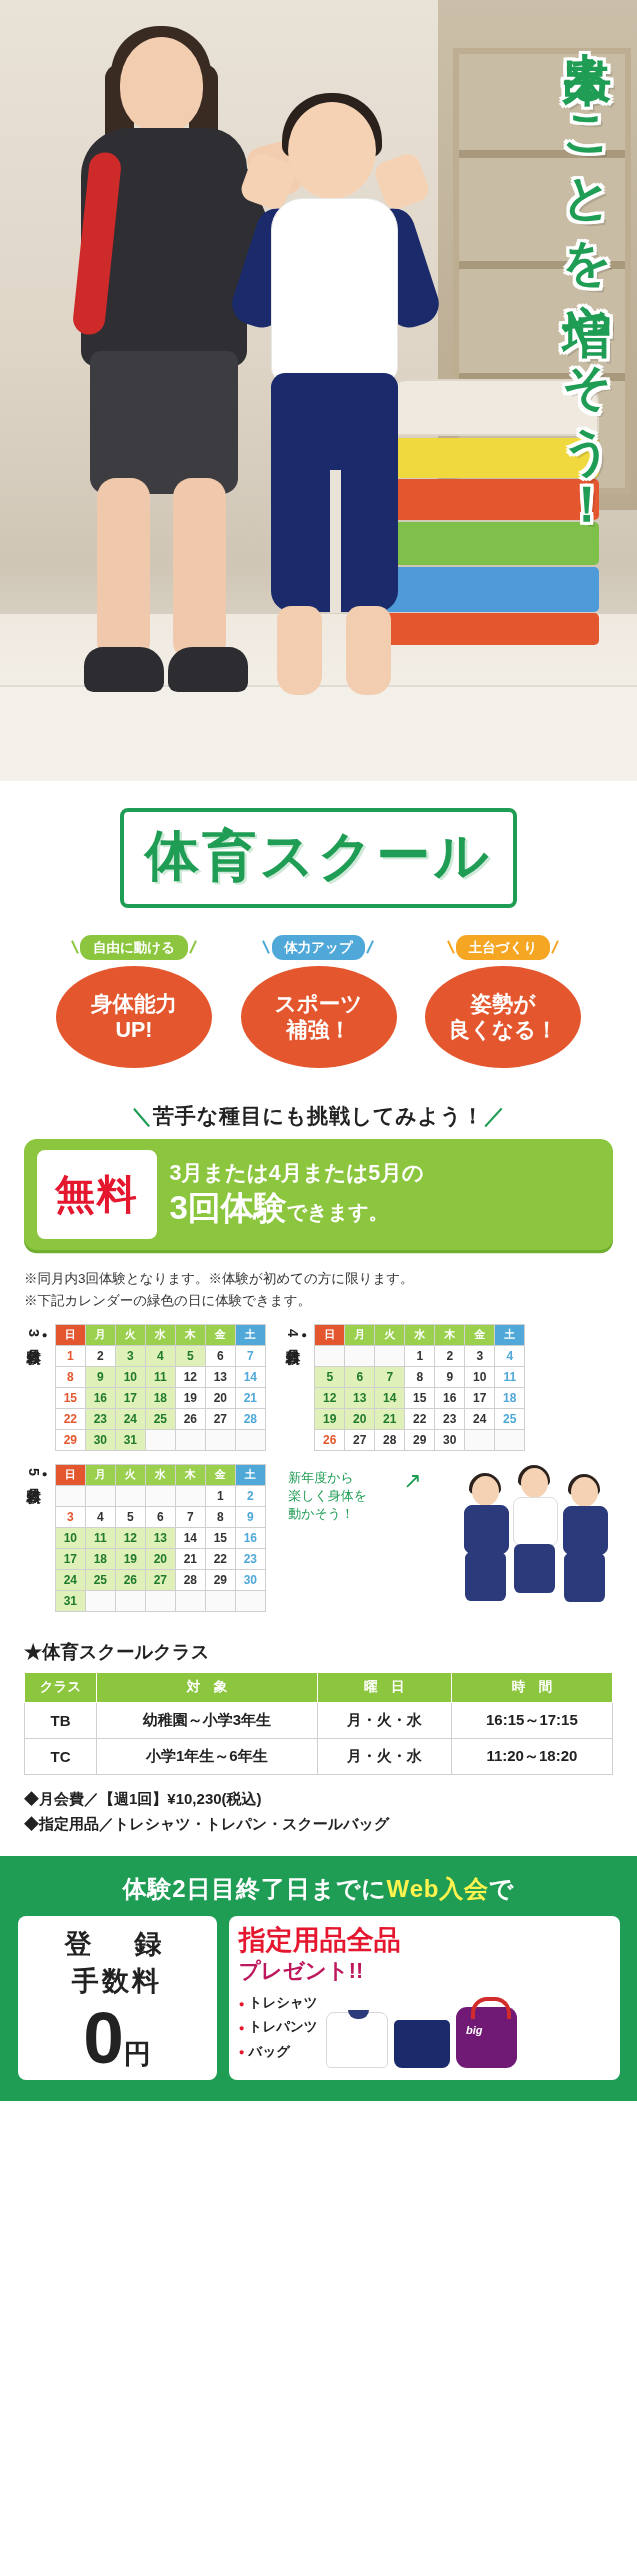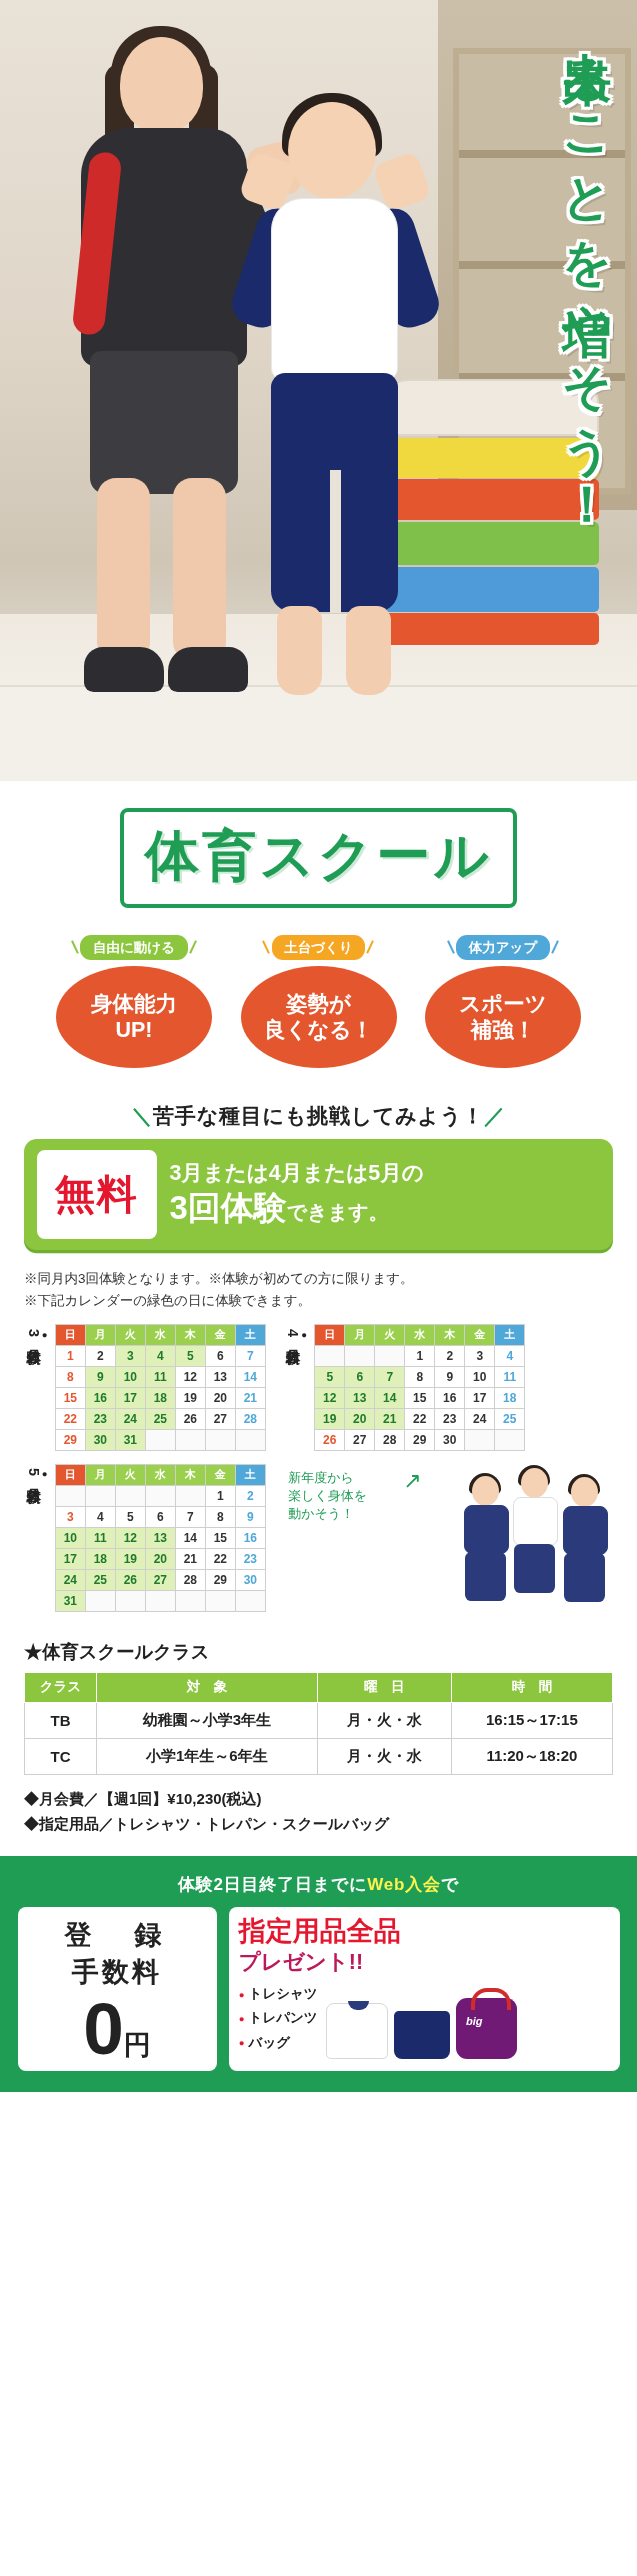--- a/index.html
+++ b/index.html
@@ -208,21 +208,21 @@
   table.classes th {
     background: #8cc63f; color: #fff; border: 0.8px solid #fff; padding: 5.6px 3.2px; font-weight: 700; font-size: 13.5px;
   }
   table.classes td { border: 0.8px solid #cfcfcf; padding: 8px 3.2px; text-align: center; font-weight: 700; }
   table.classes td.code { width: 72px; }
   .bullets { padding: 11px 24px 19px; font-size: 15px; line-height: 1.7; font-weight: 700; }
 
   
   .campaign { background: #1f9d55; padding: 12.7px 17.5px 21px; }
   .campaign .head {
-    text-align: center; color: #fff; font-size: 17px; font-weight: 900; letter-spacing: 0.8px;
+    text-align: center; color: #fff; font-size: 24px; font-weight: 900; letter-spacing: 0.8px;
     padding: 4.8px 0 11px;
   }
   .campaign .head b { color: #fff34d; }
   .camp-row { display: flex; gap: 12.7px; }
   .camp-left {
     width: 199px; background: #fff; border-radius: 8px; padding: 9.6px 6.4px 6.4px;
     text-align: center;
   }
   .camp-left .t1 { font-size: 27px; font-weight: 900; letter-spacing: 8px; color: #222; }
   .camp-left .t2 { font-size: 27px; font-weight: 900; letter-spacing: 3.2px; color: #222; margin-top: 1.6px; }
@@ -308,35 +308,35 @@
   <div class="benefits">
     <div class="benefit green">
       <div class="ribbon">自由に動ける</div>
       <div class="circle">
         <div>
           <div>身体能力</div>
           <div>UP!</div>
         </div>
       </div>
     </div>
+    <div class="benefit blue">
+      <div class="ribbon">体力アップ</div>
+      <div class="circle">
+        <div>
+          <div>スポーツ</div>
+          <div>補強！</div>
+        </div>
+      </div>
+    </div>
     <div class="benefit">
       <div class="ribbon">土台づくり</div>
       <div class="circle">
         <div>
           <div>姿勢が</div>
           <div>良くなる！</div>
-        </div>
-      </div>
-    </div>
-    <div class="benefit blue">
-      <div class="ribbon">体力アップ</div>
-      <div class="circle">
-        <div>
-          <div>スポーツ</div>
-          <div>補強！</div>
         </div>
       </div>
     </div>
   </div>
 
   <div class="trial-lead">
     <span class="slash">＼</span><span>苦手な種目にも挑戦してみよう！</span><span class="slash">／</span>
   </div>
 
   <div class="trial-box">

